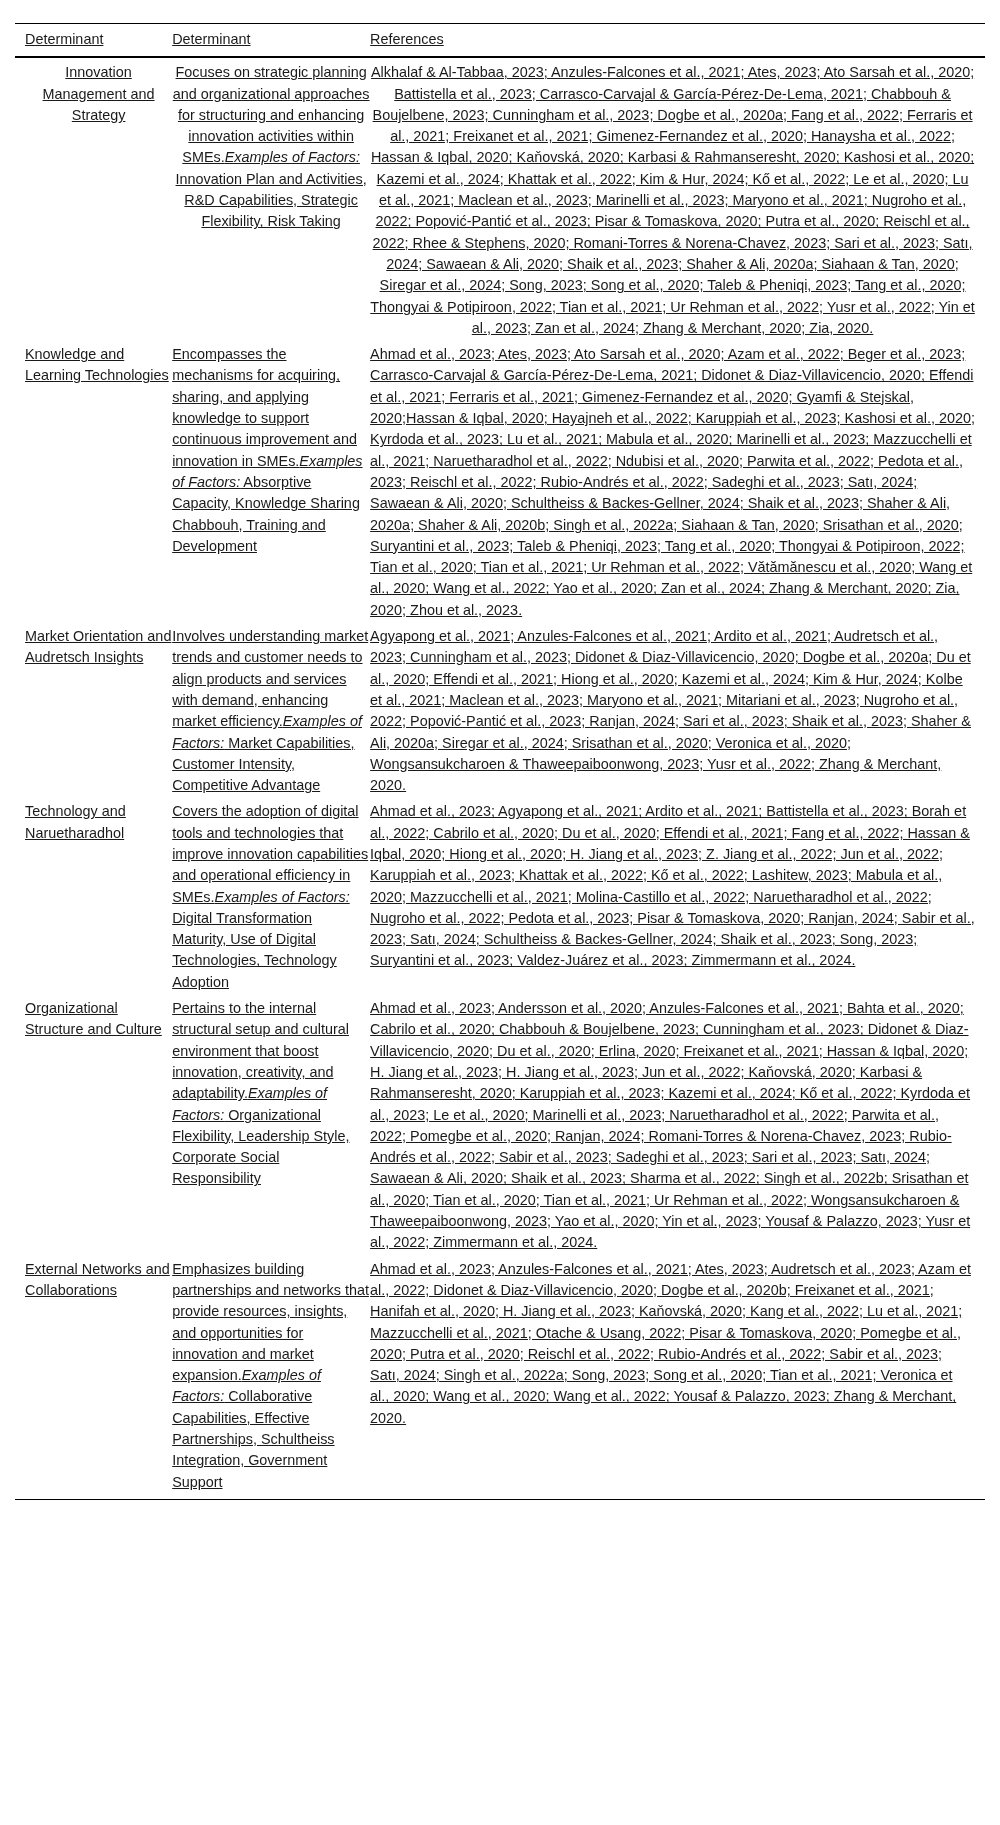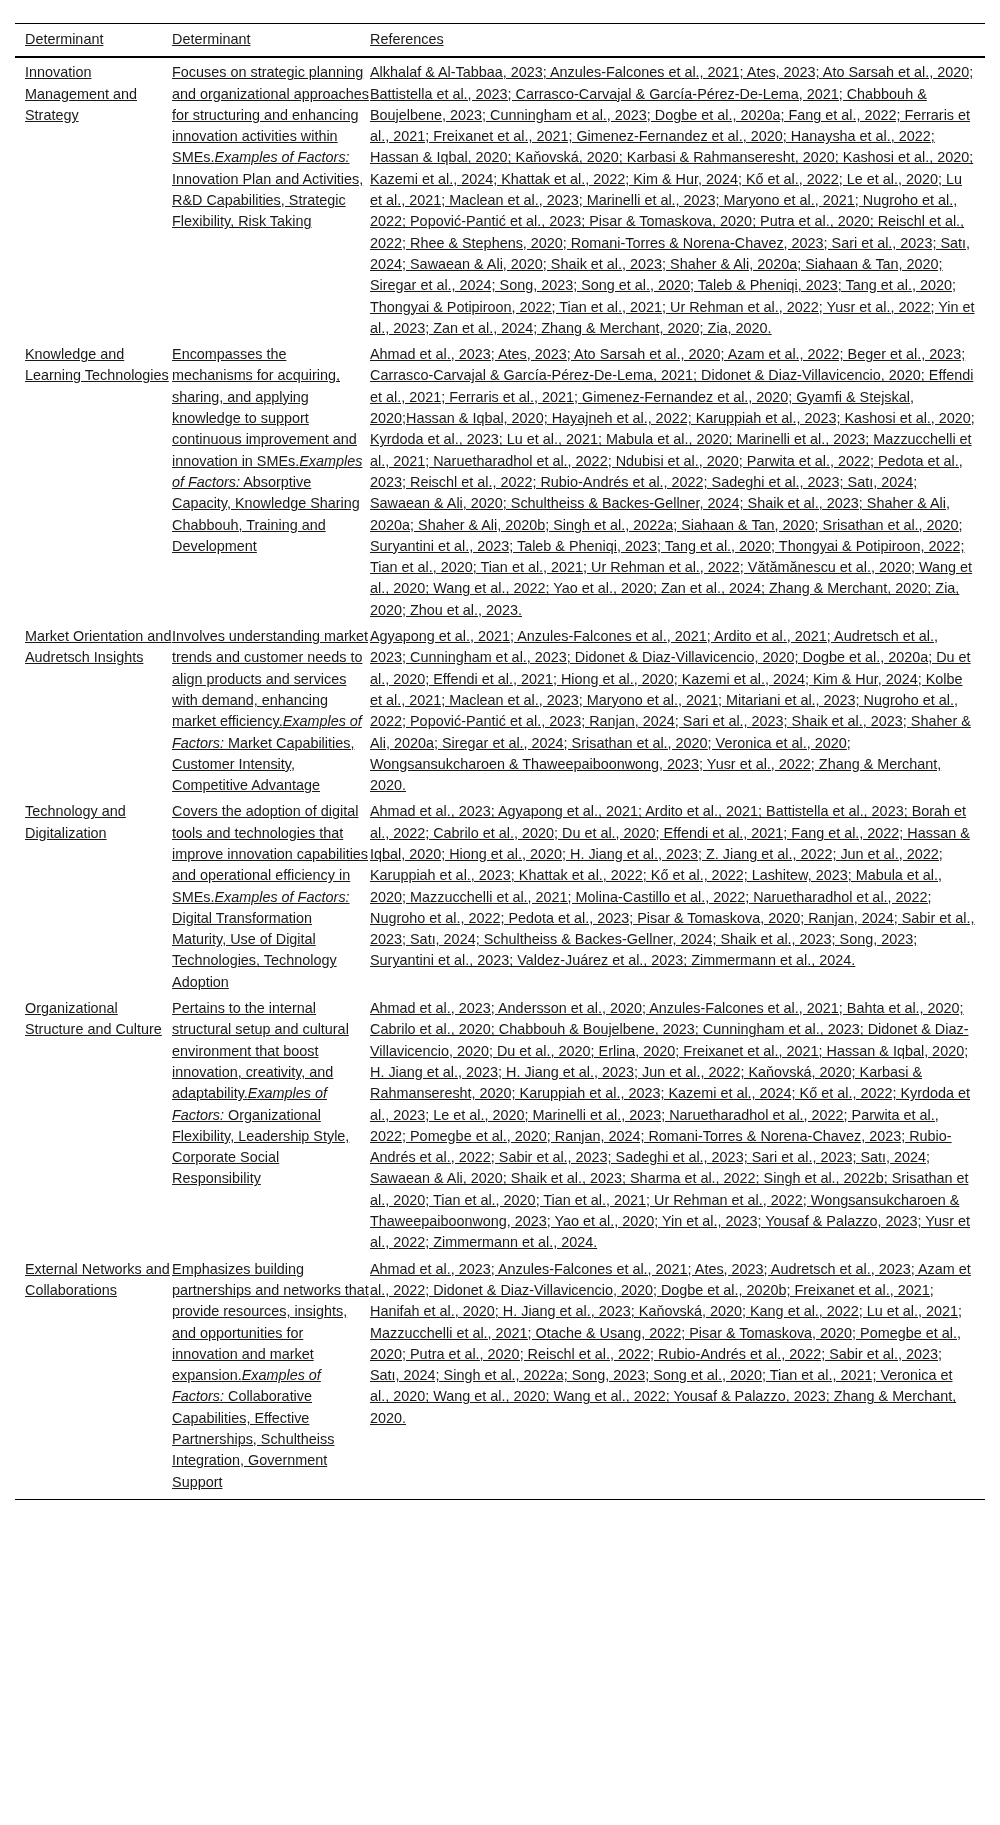--- a/index.html
+++ b/index.html
@@ -8,21 +8,21 @@
   .tbl { position: absolute; left: 15px; top: 23px; width: 970px; border-collapse: collapse;
          font-size: 14.4px; line-height: 21.3px; text-decoration: underline; }
   .tbl th, .tbl td { text-align: left; vertical-align: top; font-weight: normal; padding: 0; }
   .tbl thead tr { border-top: 1.5px solid #000; border-bottom: 2.5px solid #000; }
   .tbl thead th { padding: 5px 0 6px 0; }
   .tbl tbody tr:last-child { border-bottom: 1.5px solid #000; }
   .c1 { width: 148px; padding-left: 10px !important; }
   .c2 { width: 199px; padding-right: 0; }
   .c3 { width: 613px; padding-right: 10px !important; }
   .tbl tbody td { padding-top: 3px !important; padding-bottom: 2px !important; }
-  .tbl tbody tr:first-child td { padding-top: 4px !important; }
+  .tbl tbody tr:first-child td { padding-top: 4px !important; text-align: center; }
   .tbl tbody tr:last-child td { padding-bottom: 6px !important; margin-top: 8px; }
   .ex { font-style: italic; }
 </style>
 </head>
 <body>
 
 <table class="tbl">
   <thead>
     <tr>
       <th class="c1">Determinant</th>
@@ -40,21 +40,21 @@
       <td class="c1">Knowledge and Learning Technologies</td>
       <td class="c2"><span>Encompasses the mechanisms for acquiring, sharing, and applying knowledge to support continuous improvement and innovation in SMEs.</span><span class="ex">Examples of Factors:</span><span> Absorptive Capacity, Knowledge Sharing Chabbouh, Training and Development</span></td>
       <td class="c3">Ahmad et al., 2023; Ates, 2023; Ato Sarsah et al., 2020; Azam et al., 2022; Beger et al., 2023; Carrasco-Carvajal &amp; García-Pérez-De-Lema, 2021; Didonet &amp; Diaz-Villavicencio, 2020; Effendi et al., 2021; Ferraris et al., 2021; Gimenez-Fernandez et al., 2020; Gyamfi &amp; Stejskal, 2020;Hassan &amp; Iqbal, 2020; Hayajneh et al., 2022; Karuppiah et al., 2023; Kashosi et al., 2020; Kyrdoda et al., 2023; Lu et al., 2021; Mabula et al., 2020; Marinelli et al., 2023; Mazzucchelli et al., 2021; Naruetharadhol et al., 2022; Ndubisi et al., 2020; Parwita et al., 2022; Pedota et al., 2023; Reischl et al., 2022; Rubio-Andrés et al., 2022; Sadeghi et al., 2023; Satı, 2024; Sawaean &amp; Ali, 2020; Schultheiss &amp; Backes-Gellner, 2024; Shaik et al., 2023; Shaher &amp; Ali, 2020a; Shaher &amp; Ali, 2020b; Singh et al., 2022a; Siahaan &amp; Tan, 2020; Srisathan et al., 2020; Suryantini et al., 2023; Taleb &amp; Pheniqi, 2023; Tang et al., 2020; Thongyai &amp; Potipiroon, 2022; Tian et al., 2020; Tian et al., 2021; Ur Rehman et al., 2022; Vătămănescu et al., 2020; Wang et al., 2020; Wang et al., 2022; Yao et al., 2020; Zan et al., 2024; Zhang &amp; Merchant, 2020; Zia, 2020; Zhou et al., 2023.</td>
     </tr>
     <tr>
       <td class="c1">Market Orientation and Audretsch Insights</td>
       <td class="c2"><span>Involves understanding market trends and customer needs to align products and services with demand, enhancing market efficiency.</span><span class="ex">Examples of Factors:</span><span> Market Capabilities, Customer Intensity, Competitive Advantage</span></td>
       <td class="c3">Agyapong et al., 2021; Anzules-Falcones et al., 2021; Ardito et al., 2021; Audretsch et al., 2023; Cunningham et al., 2023; Didonet &amp; Diaz-Villavicencio, 2020; Dogbe et al., 2020a; Du et al., 2020; Effendi et al., 2021; Hiong et al., 2020; Kazemi et al., 2024; Kim &amp; Hur, 2024; Kolbe et al., 2021; Maclean et al., 2023; Maryono et al., 2021; Mitariani et al., 2023; Nugroho et al., 2022; Popović-Pantić et al., 2023; Ranjan, 2024; Sari et al., 2023; Shaik et al., 2023; Shaher &amp; Ali, 2020a; Siregar et al., 2024; Srisathan et al., 2020; Veronica et al., 2020; Wongsansukcharoen &amp; Thaweepaiboonwong, 2023; Yusr et al., 2022; Zhang &amp; Merchant, 2020.</td>
     </tr>
     <tr>
-      <td class="c1">Technology and Digitalization</td>
+      <td class="c1">Technology and Naruetharadhol</td>
       <td class="c2"><span>Covers the adoption of digital tools and technologies that improve innovation capabilities and operational efficiency in SMEs.</span><span class="ex">Examples of Factors:</span><span> Digital Transformation Maturity, Use of Digital Technologies, Technology Adoption</span></td>
       <td class="c3">Ahmad et al., 2023; Agyapong et al., 2021; Ardito et al., 2021; Battistella et al., 2023; Borah et al., 2022; Cabrilo et al., 2020; Du et al., 2020; Effendi et al., 2021; Fang et al., 2022; Hassan &amp; Iqbal, 2020; Hiong et al., 2020; H. Jiang et al., 2023; Z. Jiang et al., 2022; Jun et al., 2022; Karuppiah et al., 2023; Khattak et al., 2022; Kő et al., 2022; Lashitew, 2023; Mabula et al., 2020; Mazzucchelli et al., 2021; Molina-Castillo et al., 2022; Naruetharadhol et al., 2022; Nugroho et al., 2022; Pedota et al., 2023; Pisar &amp; Tomaskova, 2020; Ranjan, 2024; Sabir et al., 2023; Satı, 2024; Schultheiss &amp; Backes-Gellner, 2024; Shaik et al., 2023; Song, 2023; Suryantini et al., 2023; Valdez-Juárez et al., 2023; Zimmermann et al., 2024.</td>
     </tr>
     <tr>
       <td class="c1">Organizational Structure and Culture</td>
       <td class="c2"><span>Pertains to the internal structural setup and cultural environment that boost innovation, creativity, and adaptability.</span><span class="ex">Examples of Factors:</span><span> Organizational Flexibility, Leadership Style, Corporate Social Responsibility</span></td>
       <td class="c3">Ahmad et al., 2023; Andersson et al., 2020; Anzules-Falcones et al., 2021; Bahta et al., 2020; Cabrilo et al., 2020; Chabbouh &amp; Boujelbene, 2023; Cunningham et al., 2023; Didonet &amp; Diaz-Villavicencio, 2020; Du et al., 2020; Erlina, 2020; Freixanet et al., 2021; Hassan &amp; Iqbal, 2020; H. Jiang et al., 2023; H. Jiang et al., 2023; Jun et al., 2022; Kaňovská, 2020; Karbasi &amp; Rahmanseresht, 2020; Karuppiah et al., 2023; Kazemi et al., 2024; Kő et al., 2022; Kyrdoda et al., 2023; Le et al., 2020; Marinelli et al., 2023; Naruetharadhol et al., 2022; Parwita et al., 2022; Pomegbe et al., 2020; Ranjan, 2024; Romani-Torres &amp; Norena-Chavez, 2023; Rubio-Andrés et al., 2022; Sabir et al., 2023; Sadeghi et al., 2023; Sari et al., 2023; Satı, 2024; Sawaean &amp; Ali, 2020; Shaik et al., 2023; Sharma et al., 2022; Singh et al., 2022b; Srisathan et al., 2020; Tian et al., 2020; Tian et al., 2021; Ur Rehman et al., 2022; Wongsansukcharoen &amp; Thaweepaiboonwong, 2023; Yao et al., 2020; Yin et al., 2023; Yousaf &amp; Palazzo, 2023; Yusr et al., 2022; Zimmermann et al., 2024.</td>
     </tr>
     <tr>
       <td class="c1">External Networks and Collaborations</td>

